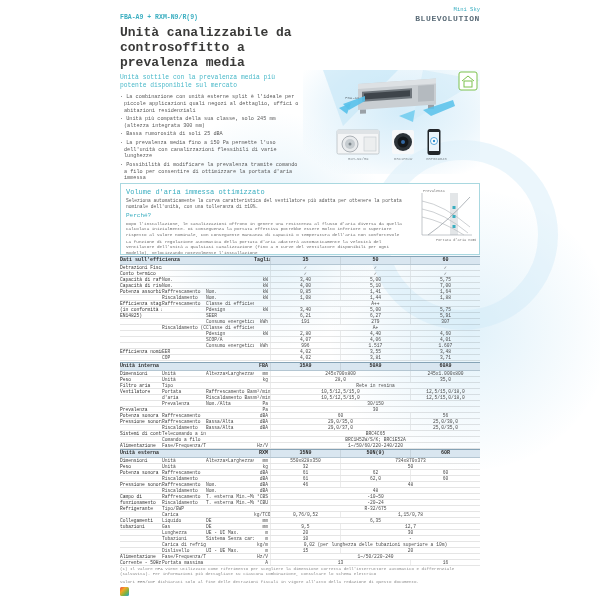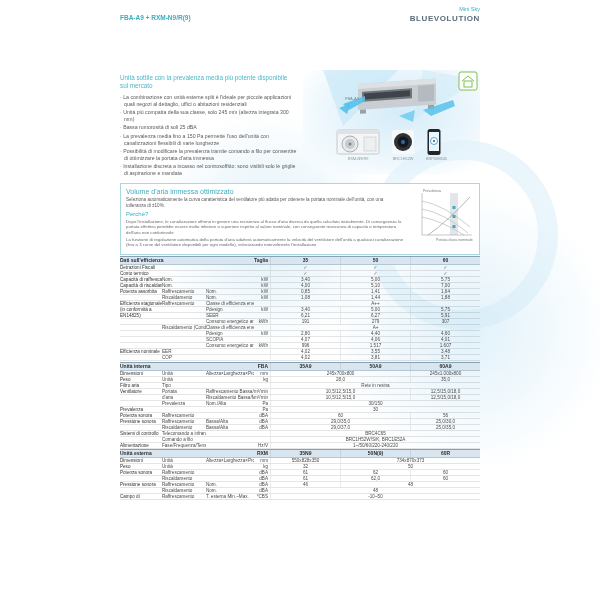--- a/index.html
+++ b/index.html
@@ -1,17 +1,17 @@
 <!DOCTYPE html>
 <html><head>
 <meta charset="utf-8">
 <style>
   html,body{margin:0;padding:0;background:#fff;}
-  #page{position:relative;width:600px;height:500px;background:#ffffff;overflow:hidden;
-        font-family:Liberation Sans, sans-serif;color:#4a4a4a;}
+  #page{position:relative;width:600px;height:600px;background:#ffffff;overflow:hidden;
+        font-family:Liberation Mono, monospace;color:#4a4a4a;}
   
   .wm{position:absolute;border-radius:50%;pointer-events:none;}
   .wm1{left:150px;top:110px;width:240px;height:240px;
        background:radial-gradient(circle, rgba(189,225,244,.50) 0%, rgba(189,225,244,0) 70%);}
   .wm2{left:330px;top:190px;width:280px;height:280px;
        background:radial-gradient(circle, rgba(189,225,244,.45) 0%, rgba(189,225,244,0) 72%);}
   .wm3{left:368px;top:140px;width:150px;height:150px;border:20px solid rgba(205,232,247,.40);}
   
   .hdr{position:absolute;left:120px;top:6px;width:360px;}
   .model-code{color:#3aaec0;font-weight:bold;font-size:6.5px;}
@@ -64,20 +64,21 @@
   <div class="wm wm1"></div>
   <div class="wm wm2"></div>
   <div class="wm wm3"></div>
 
   <div class="hdr">
     <span class="model-code">FBA-A9 + RXM-N9/R(9)</span>
     <span class="range-name">Mini Sky</span>
     <span class="brand">BLUEVOLUTION</span>
   </div>
 
+  <div class="title">Unità canalizzabile da controsoffitto a prevalenza media</div>
   <div class="subtitle">Unità sottile con la prevalenza media più potente disponibile sul mercato</div>
   <div class="bullets">
       <div>· La combinazione con unità esterne split è l'ideale per piccole applicazioni quali negozi al dettaglio, uffici o abitazioni residenziali</div>
       <div>· Unità più compatta della sua classe, solo 245 mm (altezza integrata 300 mm)</div>
       <div>· Bassa rumorosità di soli 25 dBA</div>
       <div>· La prevalenza media fino a 150 Pa permette l'uso dell'unità con canalizzazioni flessibili di varie lunghezze</div>
       <div>· Possibilità di modificare la prevalenza tramite comando a filo per consentire di ottimizzare la portata d'aria immessa</div>
       <div>· Installazione discreta a incasso nel controsoffitto: sono visibili solo le griglie di aspirazione e mandata</div>
     </div>
 

